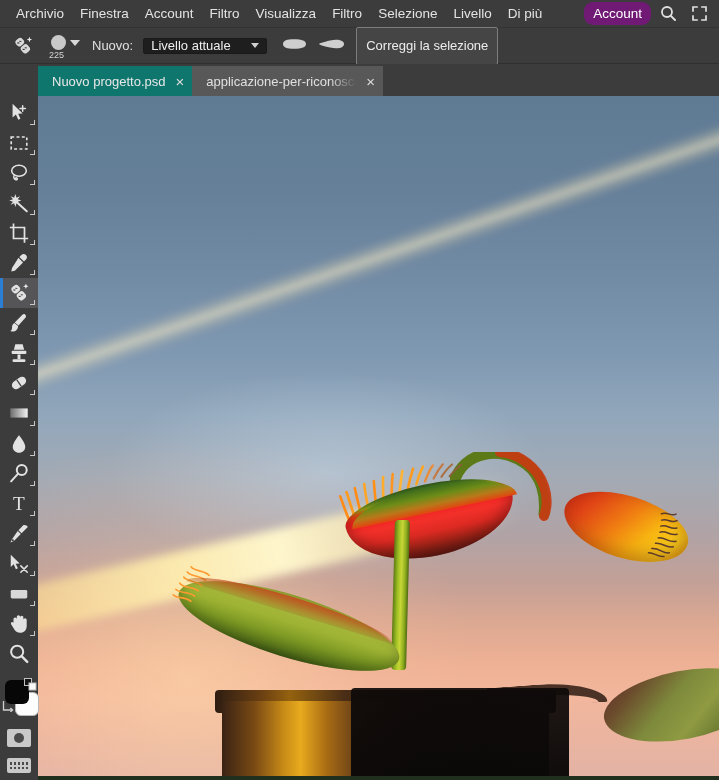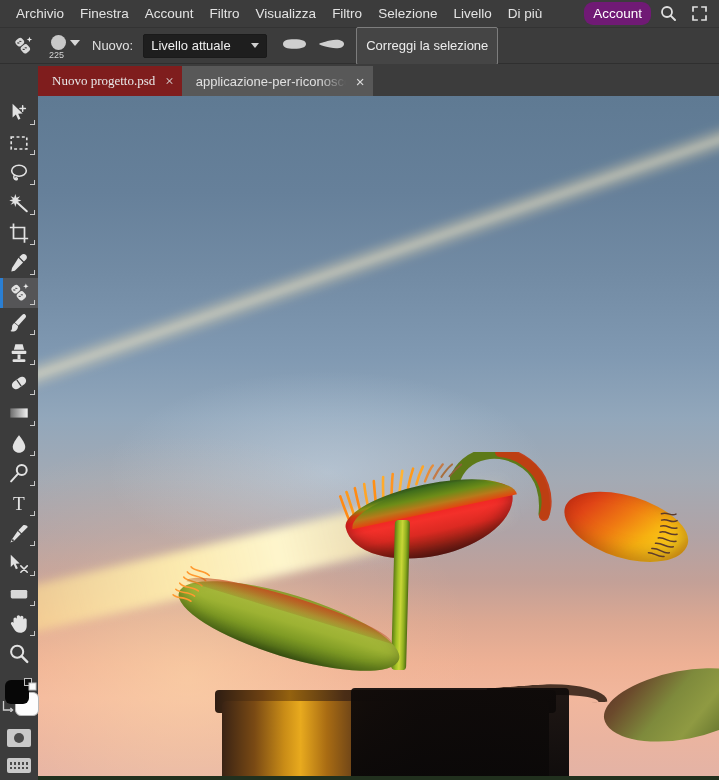--- a/index.html
+++ b/index.html
@@ -63,21 +63,21 @@
   .brush-caret {
     position: absolute; right: 2px; top: 9px;
     width: 0; height: 0;
     border-left: 5px solid transparent; border-right: 5px solid transparent;
     border-top: 6px solid #d8d8d8;
   }
   .opt-label { color: #e0e0e0; font-size: 13px; }
   .select-box {
     background: #1e1e1e; color: #eee; font-size: 13px;
     border: 1px solid #1a1a1a; border-radius: 2px;
-    height: 24px; min-width: 124px;
+    height: 16px; min-width: 124px;
     display: flex; align-items: center; justify-content: space-between;
     padding: 0 7px; cursor: pointer;
   }
   .select-caret {
     width: 0; height: 0; margin-left: 10px;
     border-left: 4px solid transparent; border-right: 4px solid transparent;
     border-top: 5px solid #cfcfcf;
   }
   .blob-toggles { display: flex; align-items: center; gap: 9px; margin-left: 4px; }
   .blob { cursor: pointer; }
@@ -93,21 +93,21 @@
     height: 32px; flex: 0 0 32px;
     background: #3c3c3c;
     display: flex; align-items: flex-end;
     padding-left: 38px;
   }
   .tab {
     height: 30px; display: flex; align-items: center;
     padding: 0 8px 0 14px; gap: 10px;
     font-size: 13px; cursor: pointer; white-space: nowrap;
   }
-  .tab.active { background: #7f1d1d; color: #e8e8e8; font-family: Liberation Serif, serif; }
+  .tab.active { background: #0f766e; color: #e8e8e8; }
   .tab.inactive { background: #585858; color: #e0e0e0; }
   .tab-title { overflow: hidden; text-overflow: clip; }
   .tab.inactive .tab-title {
     max-width: 150px;
     -webkit-mask-image: linear-gradient(to right, #000 82%, transparent 100%);
     mask-image: linear-gradient(to right, #000 82%, transparent 100%);
   }
   .tab-close { font-size: 15px; line-height: 1; color: #dcdcdc; cursor: pointer; }
 
   

